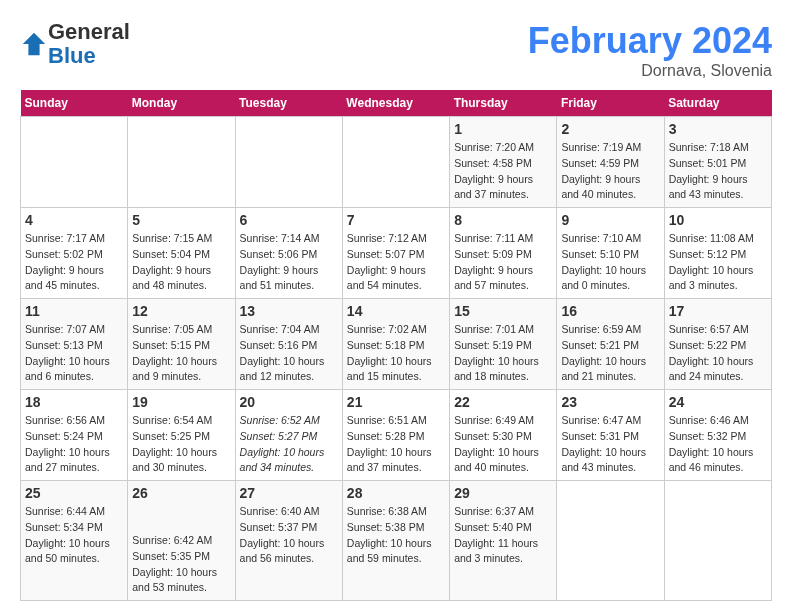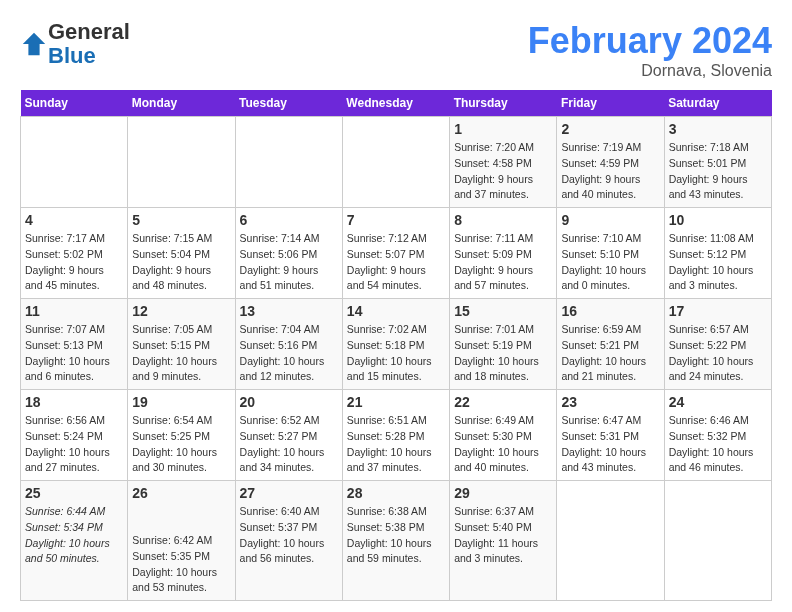--- a/index.html
+++ b/index.html
@@ -42,21 +42,21 @@
     .subtitle {
       font-size: 16px;
       color: #555;
     }
     table {
       width: 100%;
       border-collapse: collapse;
       font-size: 11px;
     }
     th {
-      background-color: #6d28d9;
+      background-color: #be185d;
       color: #fff;
       padding: 6px 4px;
       text-align: left;
       font-size: 12px;
       font-weight: bold;
       margin-left: 12px;
     }
     td {
       border: 1px solid #ccc;
       padding: 4px;
@@ -250,21 +250,21 @@
         </td>
         <td>
           <div class="day-number">19</div>
           <div class="day-info" style="white-space: pre-line;">Sunrise: 6:54 AM
 Sunset: 5:25 PM
 Daylight: 10 hours
 and 30 minutes.</div>
         </td>
         <td>
           <div class="day-number">20</div>
-          <div class="day-info" style="white-space: pre-line;">Sunrise: 6:52 AM
+          <div class="day-info" style="white-space: pre-line; font-style: italic;">Sunrise: 6:52 AM
 Sunset: 5:27 PM
 Daylight: 10 hours
 and 34 minutes.</div>
         </td>
         <td>
           <div class="day-number">21</div>
           <div class="day-info" style="white-space: pre-line;">Sunrise: 6:51 AM
 Sunset: 5:28 PM
 Daylight: 10 hours
 and 37 minutes.</div>
@@ -287,21 +287,21 @@
           <div class="day-number">24</div>
           <div class="day-info" style="white-space: pre-line;">Sunrise: 6:46 AM
 Sunset: 5:32 PM
 Daylight: 10 hours
 and 46 minutes.</div>
         </td>
       </tr>
       <tr>
         <td>
           <div class="day-number">25</div>
-          <div class="day-info" style="white-space: pre-line; font-style: italic;">Sunrise: 6:44 AM
+          <div class="day-info" style="white-space: pre-line;">Sunrise: 6:44 AM
 Sunset: 5:34 PM
 Daylight: 10 hours
 and 50 minutes.</div>
         </td>
         <td>
           <div class="day-number">26</div>
           <div class="day-info" style="white-space: pre-line; margin-top: 32px;">Sunrise: 6:42 AM
 Sunset: 5:35 PM
 Daylight: 10 hours
 and 53 minutes.</div>

